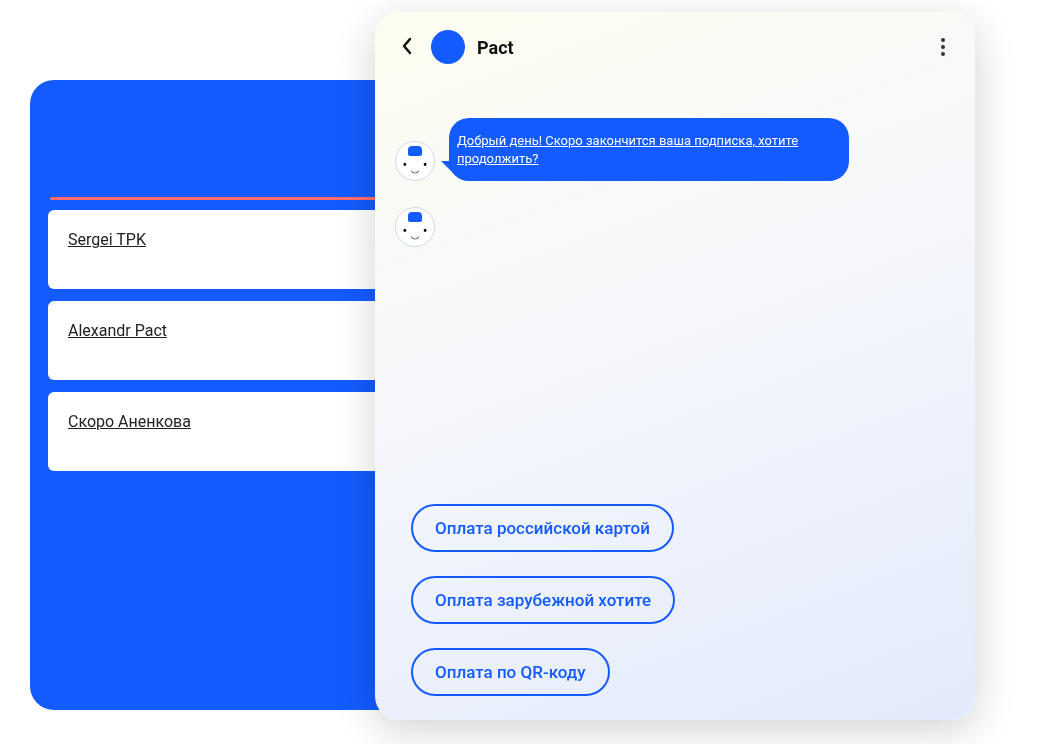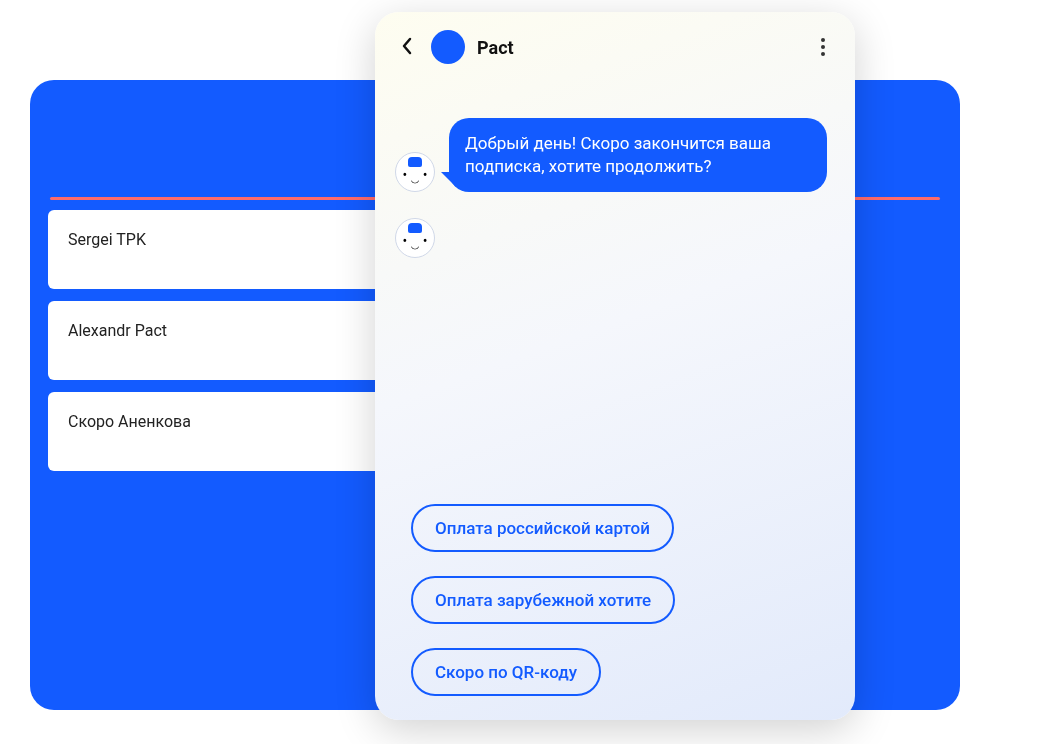--- a/index.html
+++ b/index.html
@@ -52,28 +52,29 @@
   .crm-item {
     background: #fff;
     color: #222;
     border-radius: 6px;
     padding: 20px 20px 40px 20px;
     margin-bottom: 12px;
     font-size: 16px;
     font-weight: 400;
     cursor: pointer;
     width: 430px;
+    text-decoration: underline;
   }
 
   
   .chat-card {
     position: absolute;
     left: 375px;
     top: 12px;
-    width: 480px;
+    width: 600px;
     height: 708px;
     background: linear-gradient(160deg, #FEFDF0 0%, #F5F7FC 45%, #E2EAFB 100%);
     border-radius: 24px;
     box-shadow: 0 10px 40px rgba(0,0,0,0.18);
     display: flex;
     flex-direction: column;
   }
   .chat-header {
     display: flex;
     align-items: center;
@@ -153,24 +154,25 @@
 
   .user-avatar {
     width: 40px; height: 40px; border-radius: 50%;
     background: radial-gradient(circle at 35% 35%, #d8a77a 0%, #6b4a2e 40%, #2b2b2b 100%);
     margin-left: 10px;
     flex-shrink: 0;
   }
 
   .bubble {
     max-width: 400px;
-    padding: 14px 16px;
-    font-size: 17px;
+    padding: 14px 8px;
+    font-size: 13px;
     line-height: 1.35;
     position: relative;
+    text-decoration: underline;
   }
   .bubble.bot {
     background: #135BFF;
     color: #fff;
     border-radius: 20px;
     margin-left: 10px;
   }
   .bubble.bot::after {
     content: "";
     position: absolute;
@@ -277,16 +279,16 @@
   </div>
 
   <div class="quick-replies">
     <button class="qr-btn">
       <span>Оплата российской картой</span>
     </button>
     <button class="qr-btn">
       <span>Оплата зарубежной хотите</span>
     </button>
     <button class="qr-btn">
-      <span>Скоро по QR-коду</span>
+      <span>Оплата по QR-коду</span>
     </button>
   </div>
 </div>
 
 </body></html>

